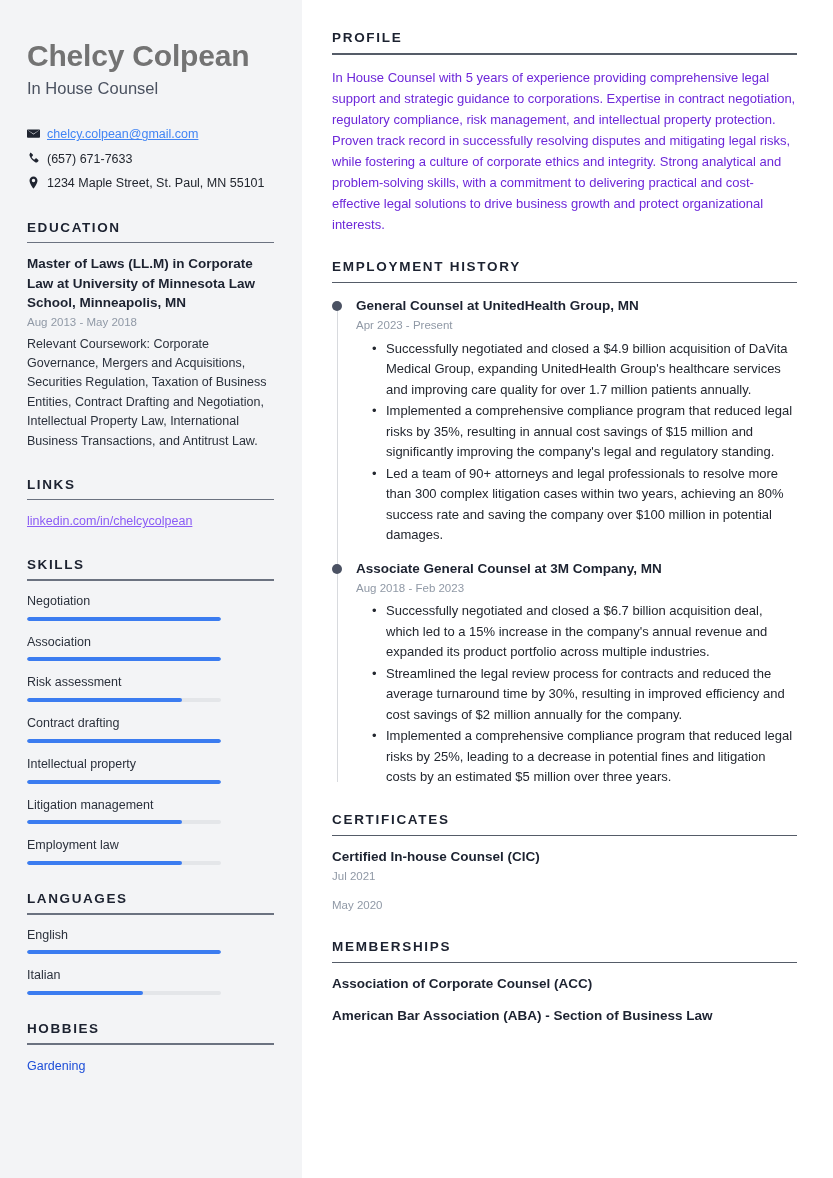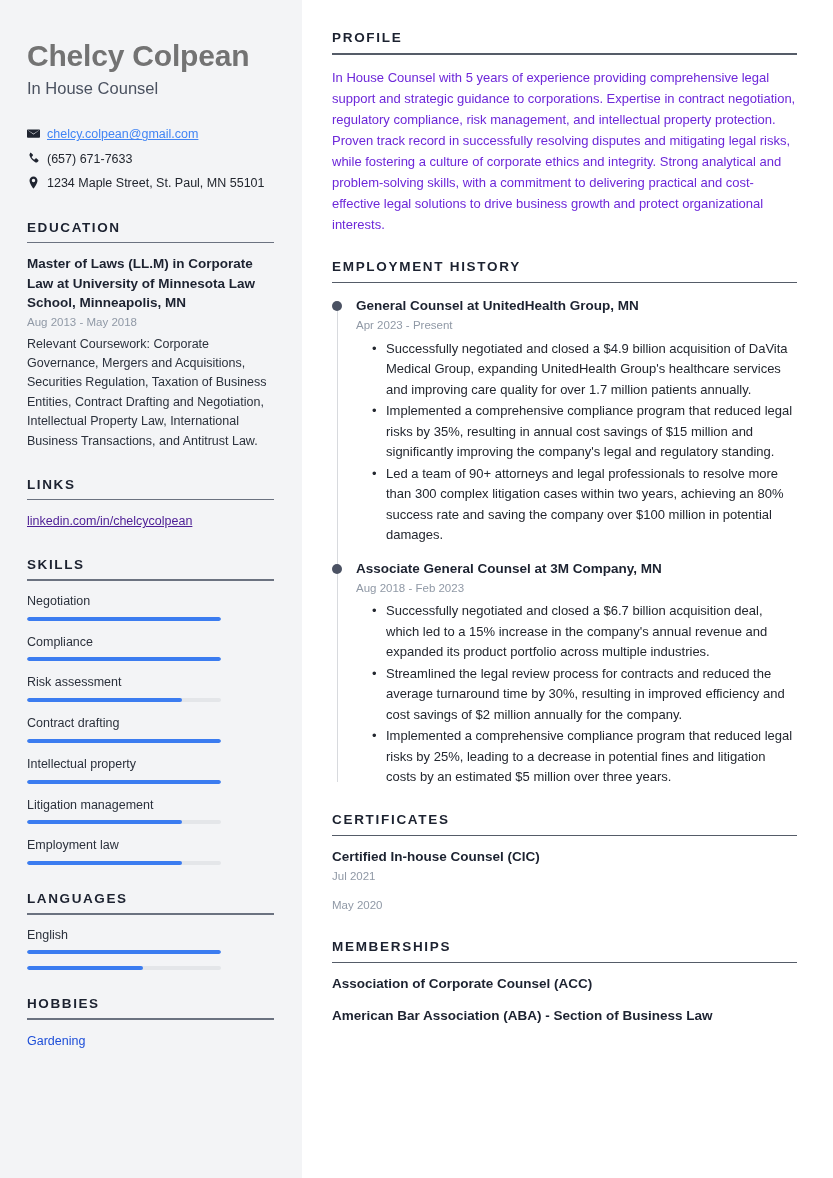--- a/index.html
+++ b/index.html
@@ -113,21 +113,21 @@
     color: #2b313c;
     line-height: 1.55;
     margin-top: 3px;
   }
 
   .link-row {
     font-size: 12.5px;
     line-height: 1.6;
   }
   .link-row a {
-    color: #4c1d95;
+    color: #8b5cf6;
     text-decoration: underline;
   }
 
   
   .bar-item { margin-bottom: 12px; }
   .bar-item:last-child { margin-bottom: 0; }
 
   .bar-label {
     font-size: 12.5px;
     color: #2b313c;
@@ -350,21 +350,21 @@
       <div class="side-head">SKILLS</div>
       <div class="rule"></div>
       <div class="side-body" id="skills-list">
           <div class="bar-item">
             <div class="bar-label">Negotiation</div>
             <div class="bar-track">
               <div class="bar-fill" style="width: 100%;"></div>
             </div>
           </div>
           <div class="bar-item">
-            <div class="bar-label">Compliance</div>
+            <div class="bar-label">Association</div>
             <div class="bar-track">
               <div class="bar-fill" style="width: 100%;"></div>
             </div>
           </div>
           <div class="bar-item">
             <div class="bar-label">Risk assessment</div>
             <div class="bar-track">
               <div class="bar-fill" style="width: 80%;"></div>
             </div>
           </div>
@@ -399,20 +399,21 @@
       <div class="side-head">LANGUAGES</div>
       <div class="rule"></div>
       <div class="side-body" id="languages-list">
           <div class="bar-item">
             <div class="bar-label">English</div>
             <div class="bar-track">
               <div class="bar-fill" style="width: 100%;"></div>
             </div>
           </div>
           <div class="bar-item">
+            <div class="bar-label">Italian</div>
             <div class="bar-track">
               <div class="bar-fill" style="width: 60%;"></div>
             </div>
           </div>
         </div>
     </section>
 
     <section class="side-section">
       <div class="side-head">HOBBIES</div>
       <div class="rule"></div>

